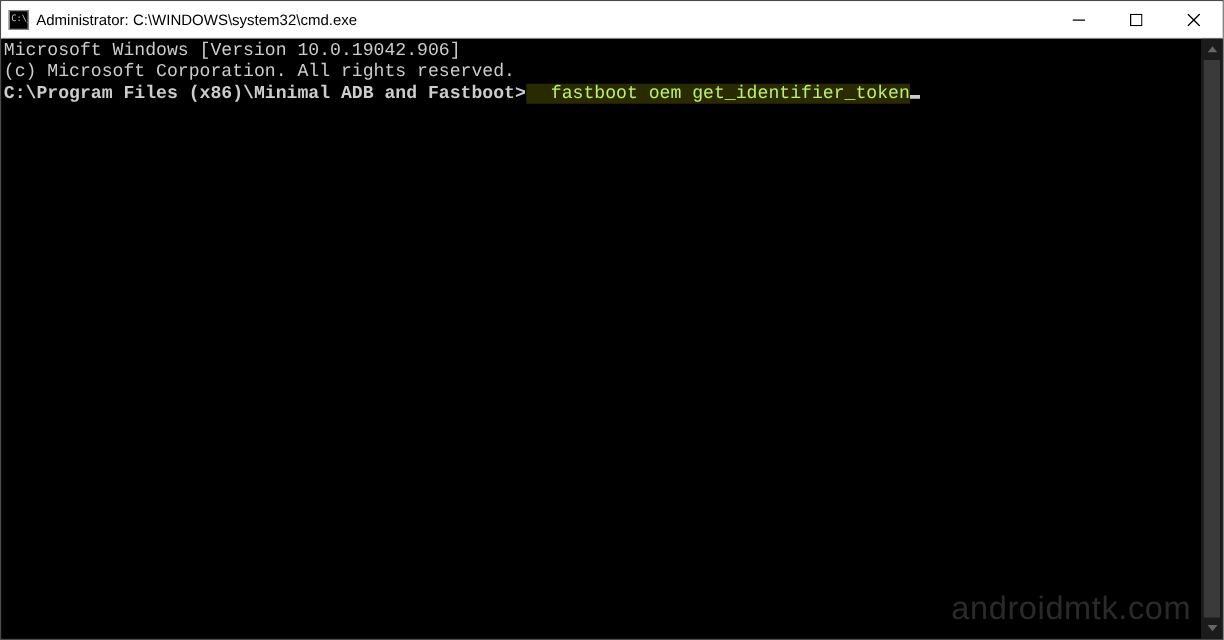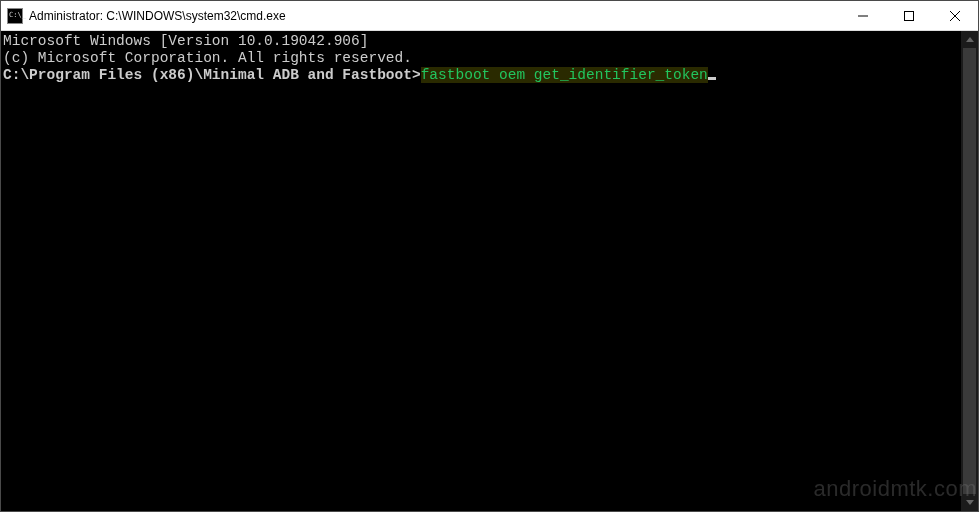--- a/index.html
+++ b/index.html
@@ -84,22 +84,23 @@
       overflow: hidden;
     }
     .term-line {
       display: block;
     }
     .prompt {
       color: #ccc;
       font-weight: bold;
     }
     .command {
-      color: #22c55e;
+      color: #bef264;
       background: #2a2a00;
+      padding-left: 20px;
     }
     .cursor {
       display: inline-block;
       width: 8px;
       height: 3px;
       background: #ccc;
       vertical-align: baseline;
       margin-bottom: -1px;
     }
     .scrollbar {
@@ -125,24 +126,24 @@
     .scroll-thumb {
       position: absolute;
       top: 0;
       left: 2px;
       right: 2px;
       height: 100%;
       background: #3a3a3a;
     }
     .watermark {
       position: absolute;
-      right: 2px;
+      right: 26px;
       bottom: 10px;
       font-family: Arial, sans-serif;
-      font-size: 22px;
+      font-size: 26px;
       letter-spacing: 0.5px;
       color: rgba(120,120,120,0.35);
       pointer-events: none;
     }
   </style>
 </head>
 <body>
 
 <div class="window">
   <div class="titlebar">

